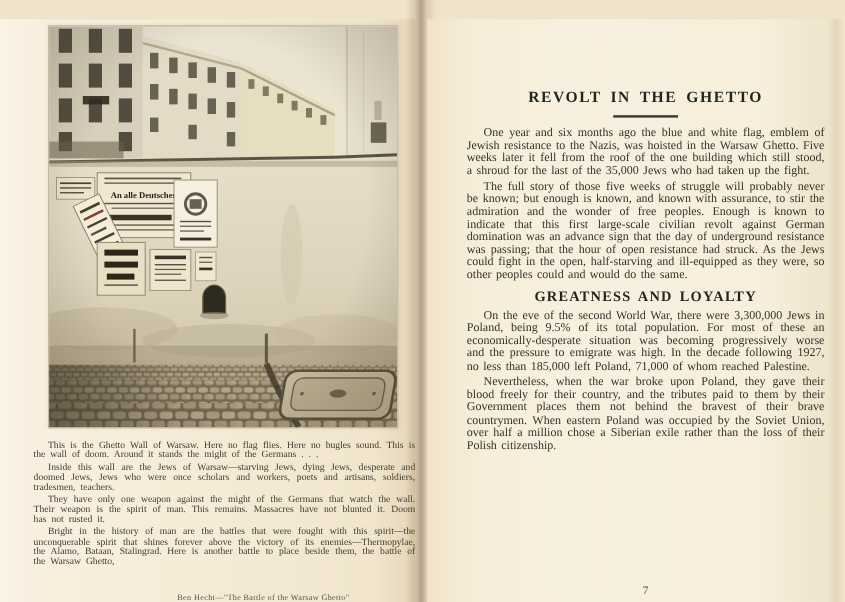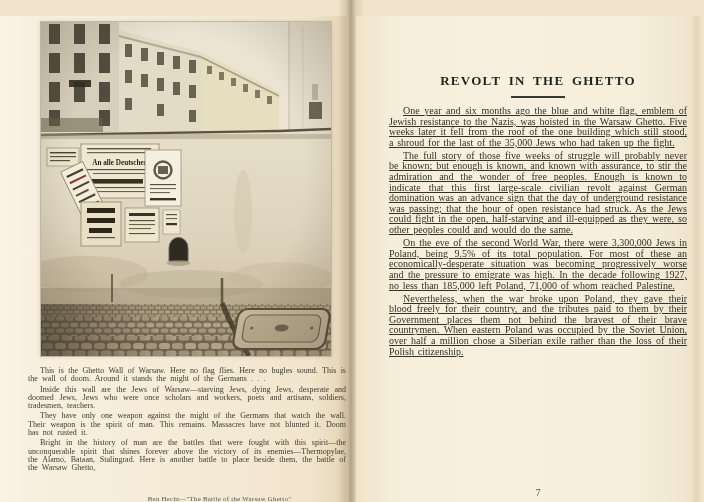--- a/index.html
+++ b/index.html
@@ -43,21 +43,21 @@
     font-size:6.8px;color:#56544a;text-align:center;letter-spacing:.3px;
   }
   .article{position:absolute;left:33px;right:17px;top:57px;color:#31332b;}
   .article h1{
     margin:0;font-size:13px;font-weight:bold;text-align:center;
     letter-spacing:1.3px;word-spacing:3px;color:#1f241e;
   }
   .title-rule{width:54px;height:2px;background:#343931;margin:7px auto 8px auto;}
   .article p{
     margin:0 0 2.5px 0;font-size:10px;line-height:10.6px;
-    text-indent:14px;text-align:justify;word-spacing:1.2px;text-decoration:underline;
+    text-indent:14px;text-align:justify;word-spacing:1.2px;
   }
   .article h2{
     margin:4px 0 4px 0;font-size:12px;font-weight:bold;text-align:center;
     letter-spacing:1px;word-spacing:2px;color:#1f241e;
   }
   .page-number{
     position:absolute;left:33px;right:17px;top:472px;
     text-align:center;font-size:9.5px;color:#4b4a3f;
   }
 </style>
@@ -281,19 +281,20 @@
   </div>
 
   <div class="gutter"></div>
 
   <div class="page page-right">
     <div class="article">
       <h1>REVOLT IN THE GHETTO</h1>
       <div class="title-rule"></div>
       <p>One year and six months ago the blue and white flag, emblem of Jewish resistance to the Nazis, was hoisted in the Warsaw Ghetto.  Five weeks later it fell from the roof of the one building which still stood, a shroud for the last of the 35,000 Jews who had taken up the fight.</p>
       <p>The full story of those five weeks of struggle will probably never be known; but enough is known, and known with assurance, to stir the admiration and the wonder of free peoples.  Enough is known to indicate that this first large-scale civilian revolt against German domination was an advance sign that the day of underground resistance was passing; that the hour of open resistance had struck.  As the Jews could fight in the open, half-starving and ill-equipped as they were, so other peoples could and would do the same.</p>
+      <h2>GREATNESS AND LOYALTY</h2>
       <p>On the eve of the second World War, there were 3,300,000 Jews in Poland, being 9.5% of its total population.  For most of these an economically-desperate situation was becoming progressively worse and the pressure to emigrate was high.  In the decade following 1927, no less than 185,000 left Poland, 71,000 of whom reached Palestine.</p>
       <p>Nevertheless, when the war broke upon Poland, they gave their blood freely for their country, and the tributes paid to them by their Government places them not behind the bravest of their brave countrymen.  When eastern Poland was occupied by the Soviet Union, over half a million chose a Siberian exile rather than the loss of their Polish citizenship.</p>
     </div>
     <div class="page-number">7</div>
   </div>
 
 </div>
 
 </body></html>

